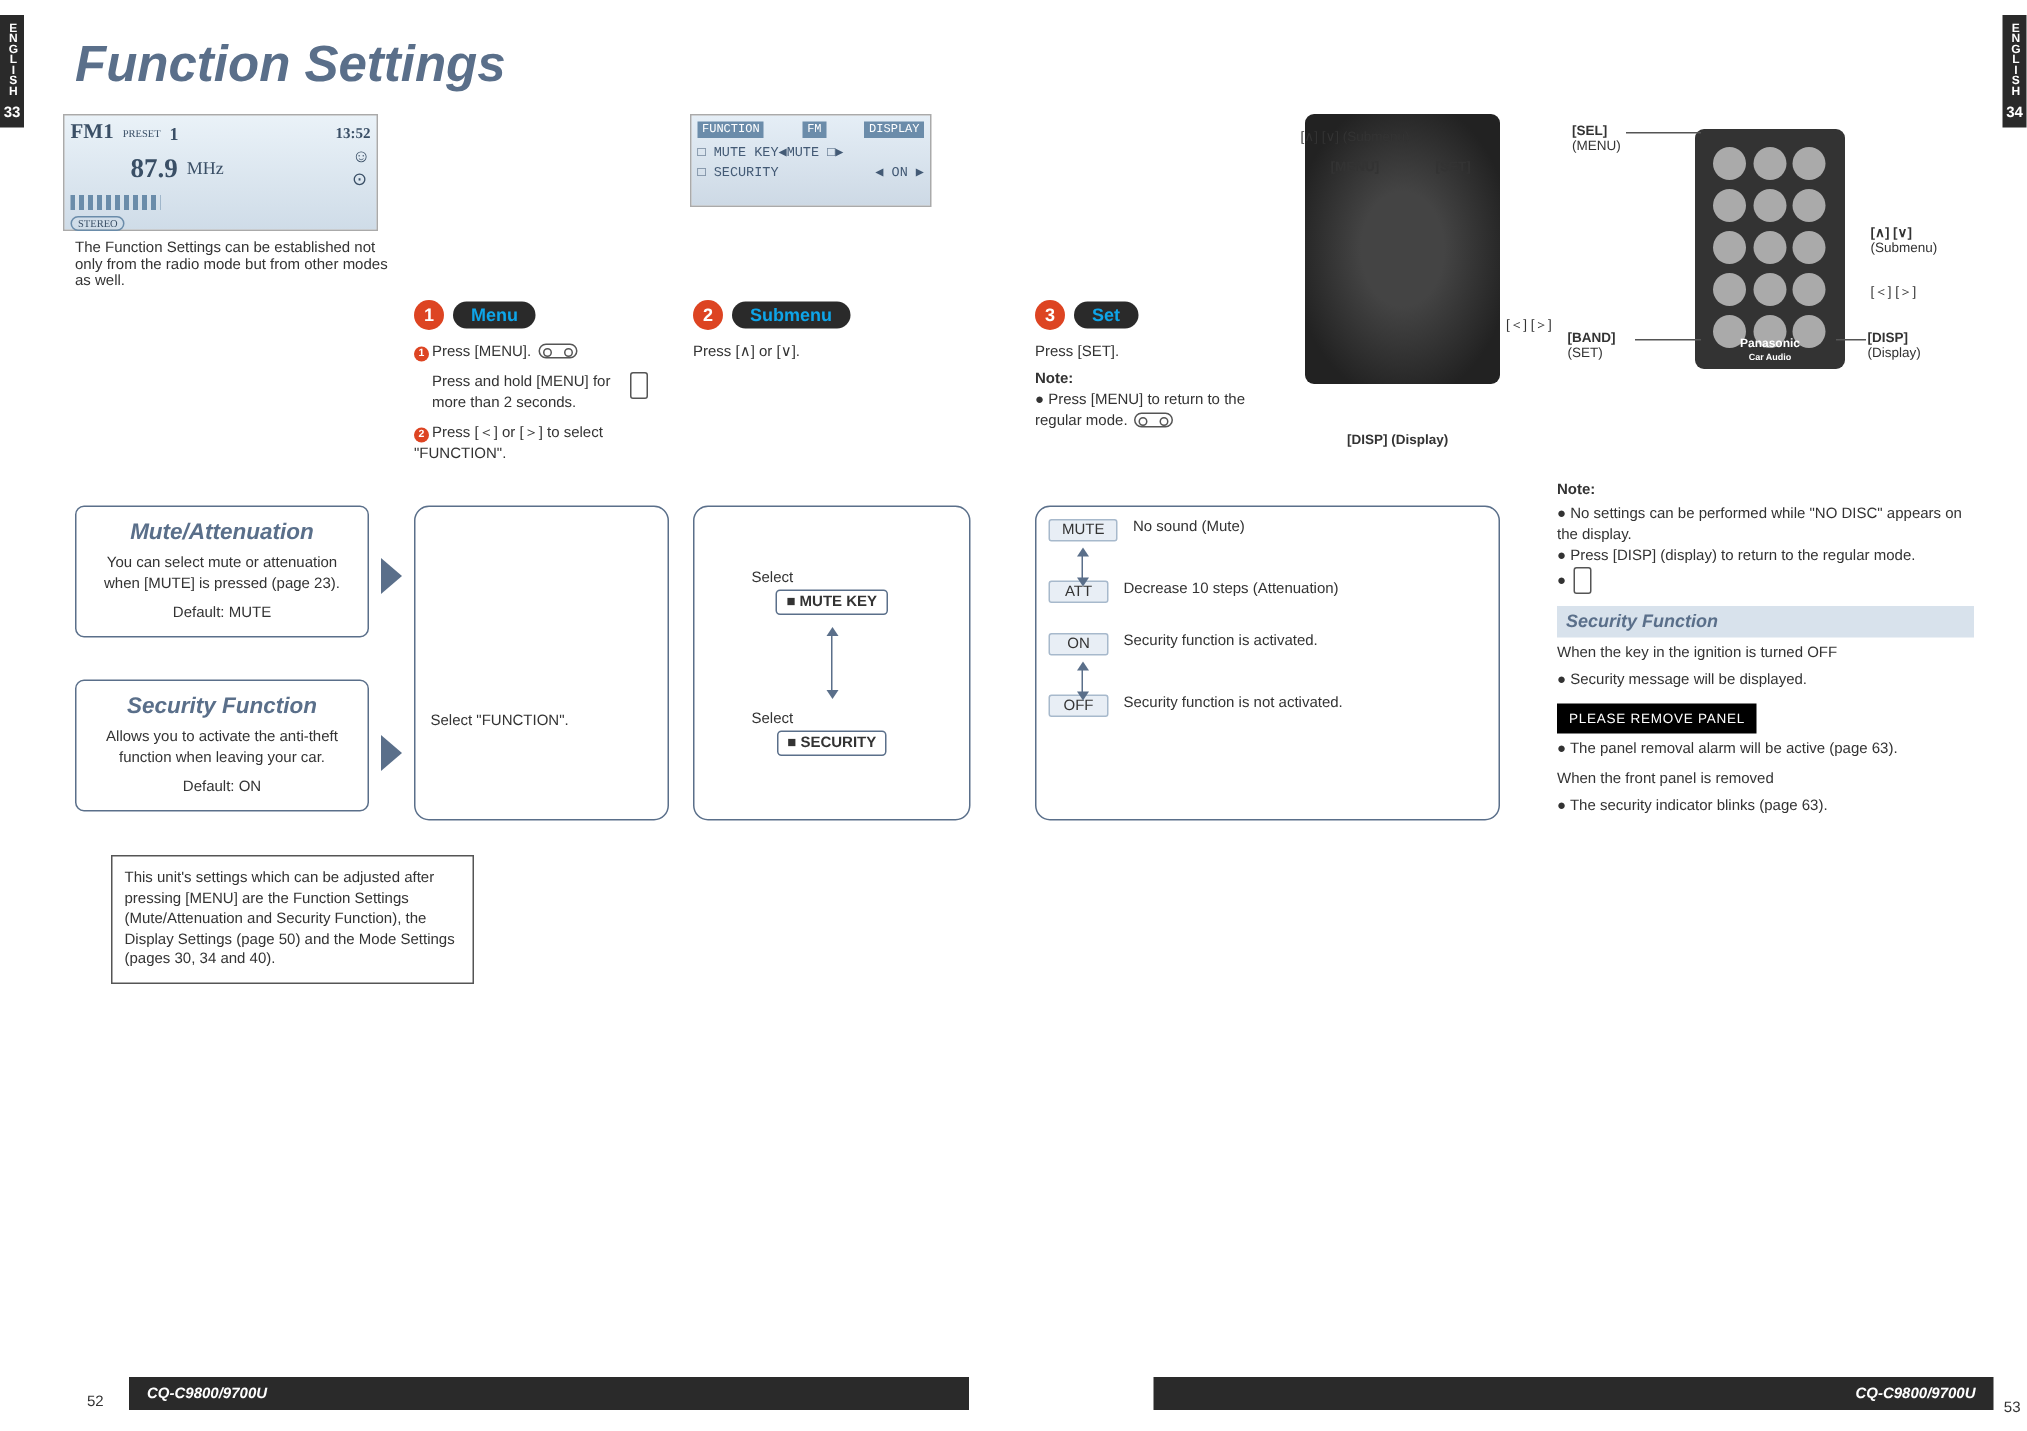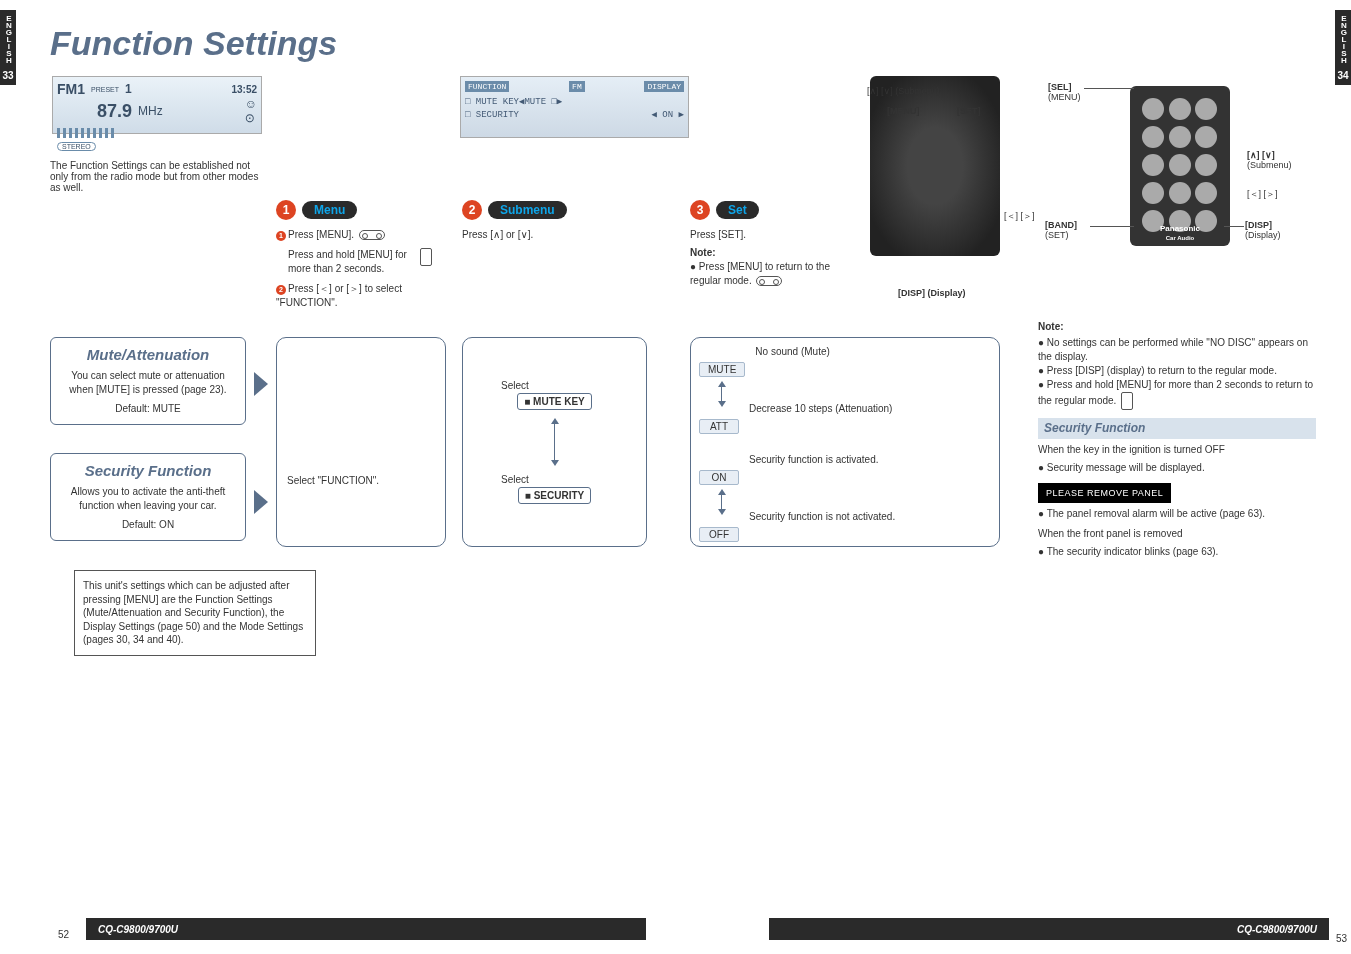--- a/index.html
+++ b/index.html
@@ -30,39 +30,39 @@
     left: 50px; top: 24px;
     font-size: 34px;
     font-weight: bold;
     color: #5a6f8a;
     font-style: italic;
   }
 
   
   .radio-lcd {
     position: absolute;
-    left: 52px; top: 76px;
-    width: 210px; height: 58px;
+    left: 42px; top: 76px;
+    width: 210px; height: 78px;
     border: 1px solid #aaa;
     background: linear-gradient(#eaf2f8,#cfdce8);
-    font-family: Liberation Sans, sans-serif;
+    font-family: Liberation Serif, serif;
     font-size: 12px;
     color: #3a4f66;
     padding: 4px;
   }
   .radio-lcd .row { display:flex; gap:6px; align-items:center; }
   .radio-lcd .stereo { font-size:7px; border:1px solid #6a8caa; border-radius:6px; padding:0 4px; margin-top:4px; display:inline-block; }
   .radio-lcd .bars { height:10px; background: repeating-linear-gradient(90deg,#6a8caa 0 3px, transparent 3px 6px); width:60px; margin-top:3px;}
   .radio-caption {
     position: absolute; left: 50px; top: 160px; width: 210px;
     font-size: 10px; color: #333;
   }
 
   .func-lcd {
-    position: absolute; left:460px; top:76px; width:229px; height:62px;
+    position: absolute; left:460px; top:76px; width:161px; height:62px;
     background: linear-gradient(#e5eef6,#cdd9e5);
     border:1px solid #aaa;
     font-family:'Courier New', monospace;
     font-size:9px; color:#435a75; padding:4px;
     line-height:1.4;
   }
   .func-lcd .hdr { display:flex; justify-content:space-between; font-size:8px; }
   .func-lcd .hdr span { background:#6b8caa; color:#fff; padding:0 3px; }
 
   
@@ -177,21 +177,21 @@
     border-left:4px solid transparent; border-right:4px solid transparent;
   }
   .conn-vert .arrow-up { top:-4px; border-bottom:6px solid #5a6f8a; }
   .conn-vert .arrow-down { bottom:-4px; border-top:6px solid #5a6f8a; }
 
   .box-set {
     left:690px; top:337px; width:310px; height:210px;
   }
   .pill-btn {
     background:#e8eef5; border:1px solid #a7b9cc; border-radius:2px;
-    font-size:10px; padding:1px 8px; display:inline-block; min-width:40px; text-align:center;margin-top:16px;
+    font-size:10px; padding:1px 8px; display:inline-block; min-width:40px; text-align:center;
   }
   .set-row { display:flex; gap:10px; align-items:flex-start; margin-bottom:8px; }
   .set-row .desc { font-size:10px; max-width:200px; }
   .mini-vert { height:18px; }
 
   
   .note-block {
     position:absolute; left:1038px; top:320px; width:278px;
     font-size:10px; color:#333; line-height:1.4;
   }
@@ -400,21 +400,21 @@
     <span class="pill-btn">OFF</span>
     <span class="desc">Security function is not activated.</span>
   </div>
 </div>
 
 <div class="note-block">
   <h4>Note:</h4>
   <ul>
     <li>No settings can be performed while "NO DISC" appears on the display.</li>
     <li>Press [DISP] (display) to return to the regular mode.</li>
-    <li><span>Press and hold [MENU]  for more than 2 seconds to return to the regular mode.</span> <span class="remote-icon"></span></li>
+    <li> <span class="remote-icon"></span></li>
   </ul>
   <div class="sec-func-bar">Security Function</div>
   <p>When the key in the ignition is turned OFF</p>
   <p>● <span>Security message will be displayed.</span></p>
   <div class="remove-panel">PLEASE REMOVE PANEL</div>
   <p>● <span>The panel removal alarm will be active (page 63).</span></p>
   <p style="margin-top:6px;">When the front panel is removed</p>
   <p>● <span>The security indicator blinks (page 63).</span></p>
 </div>
 

